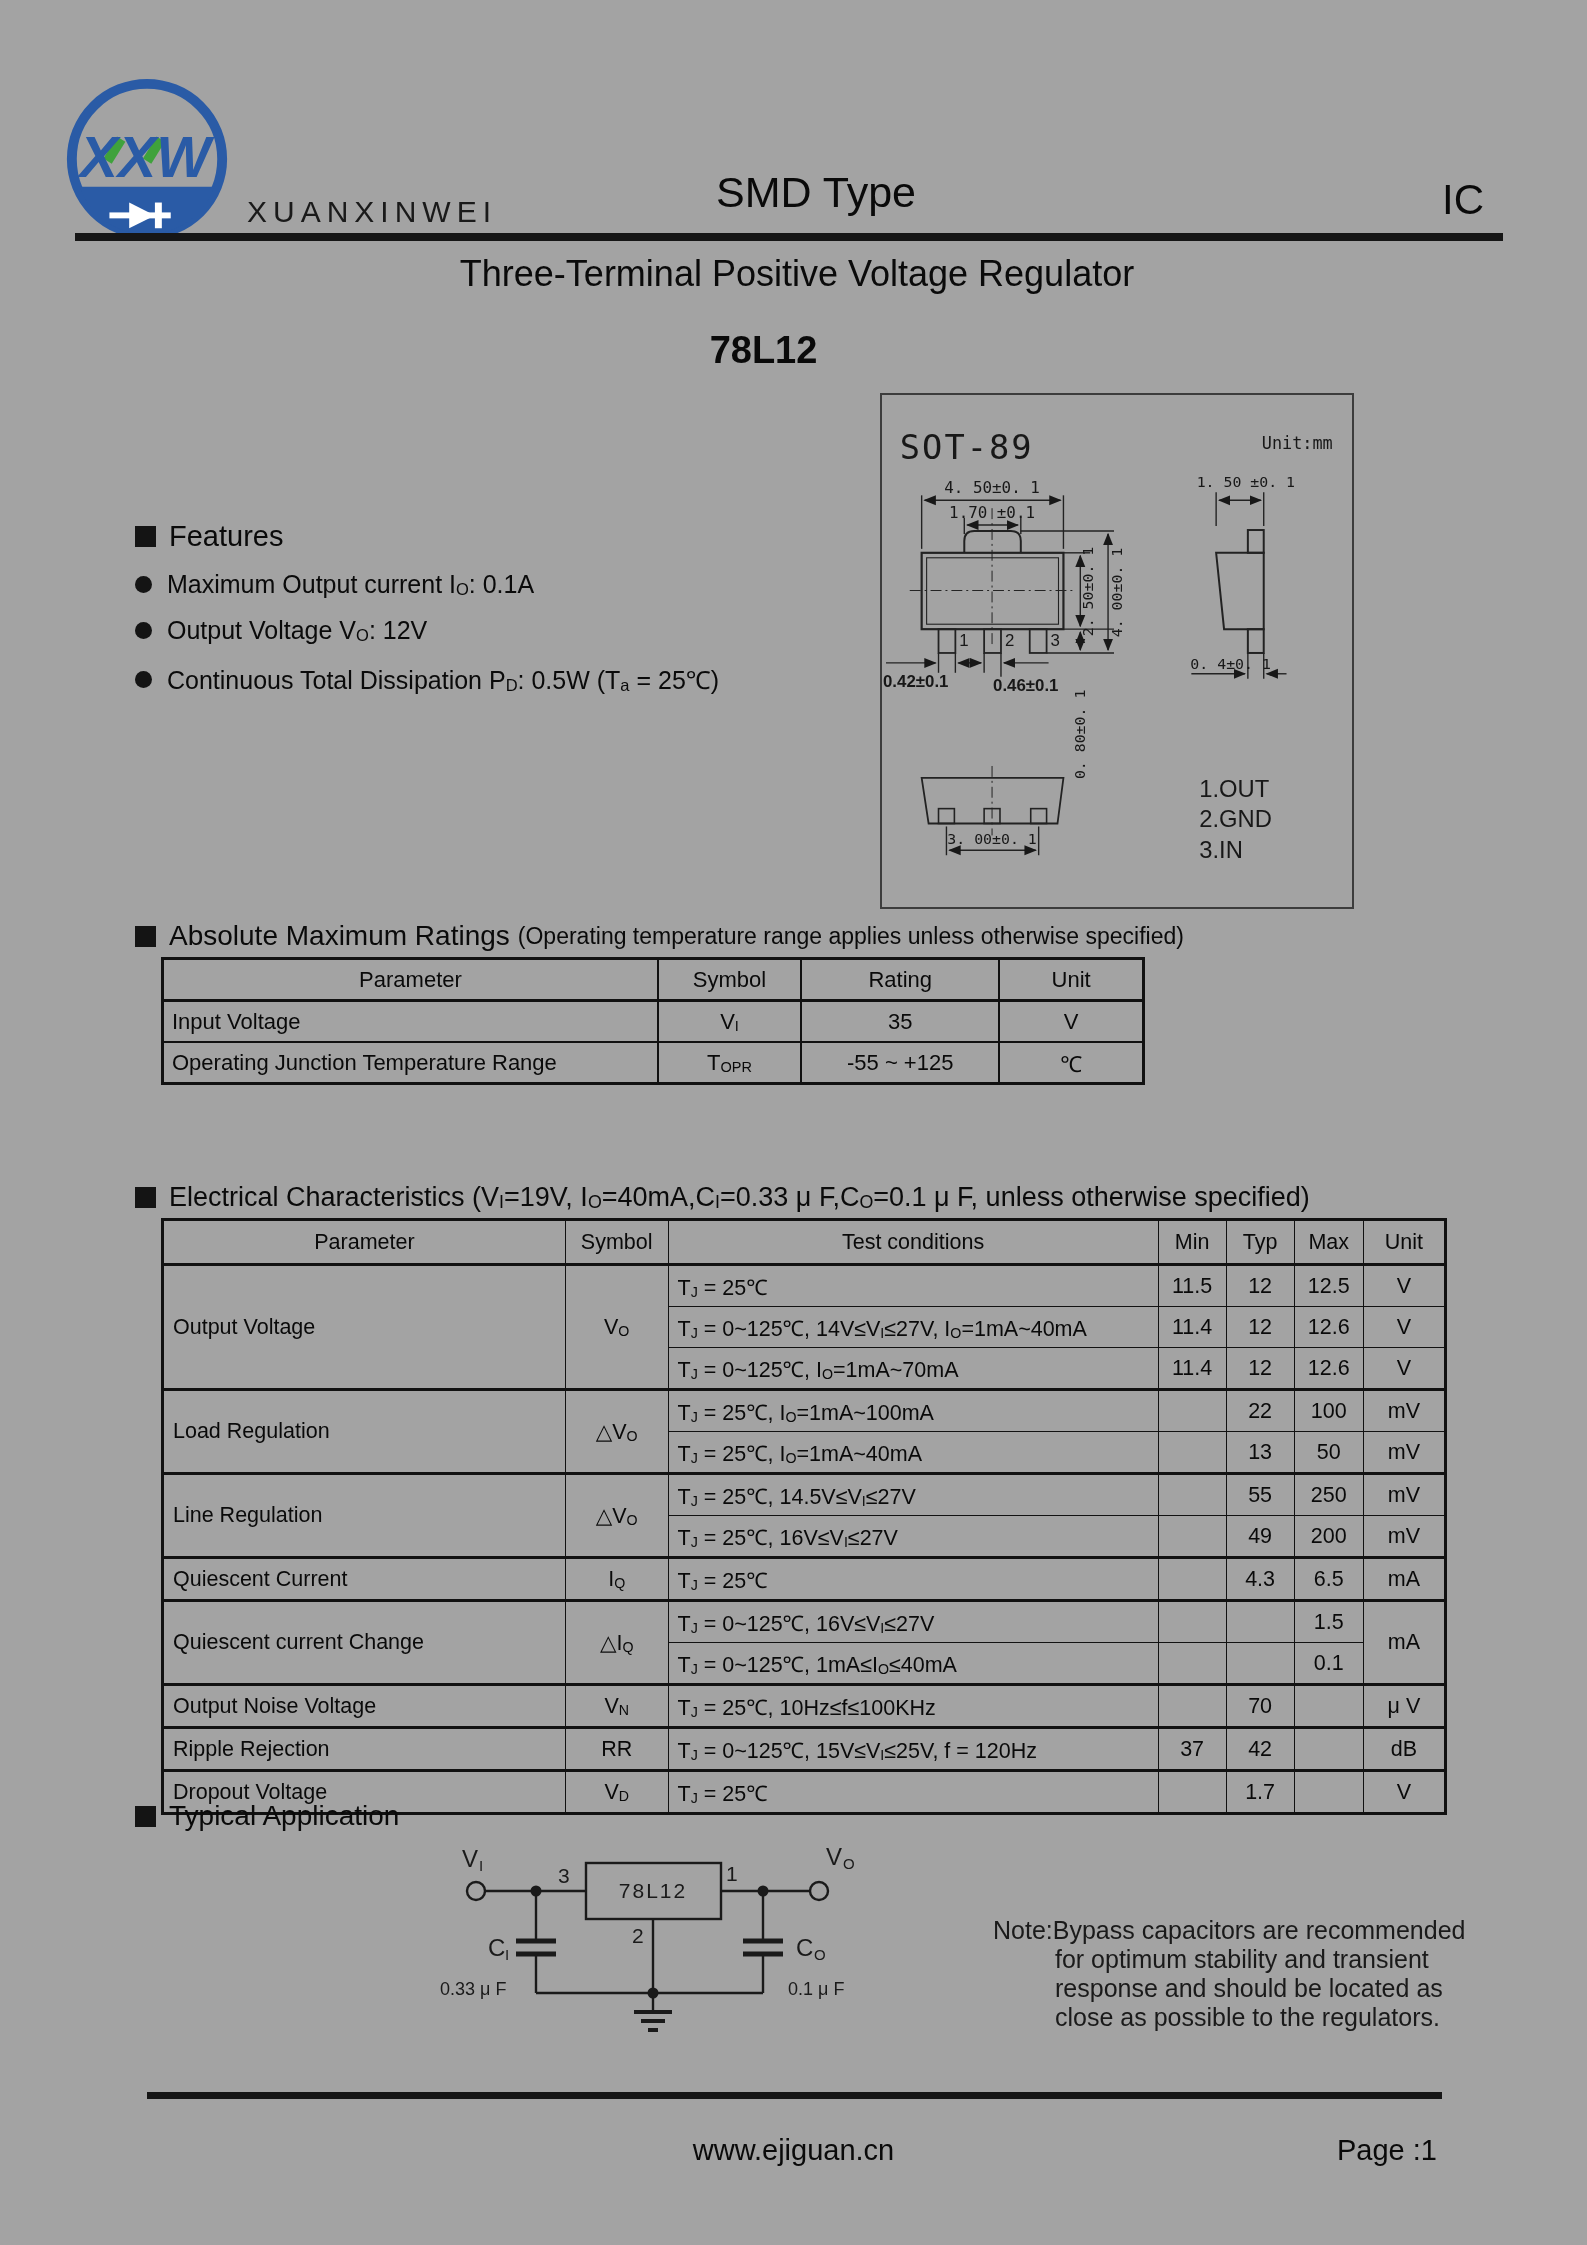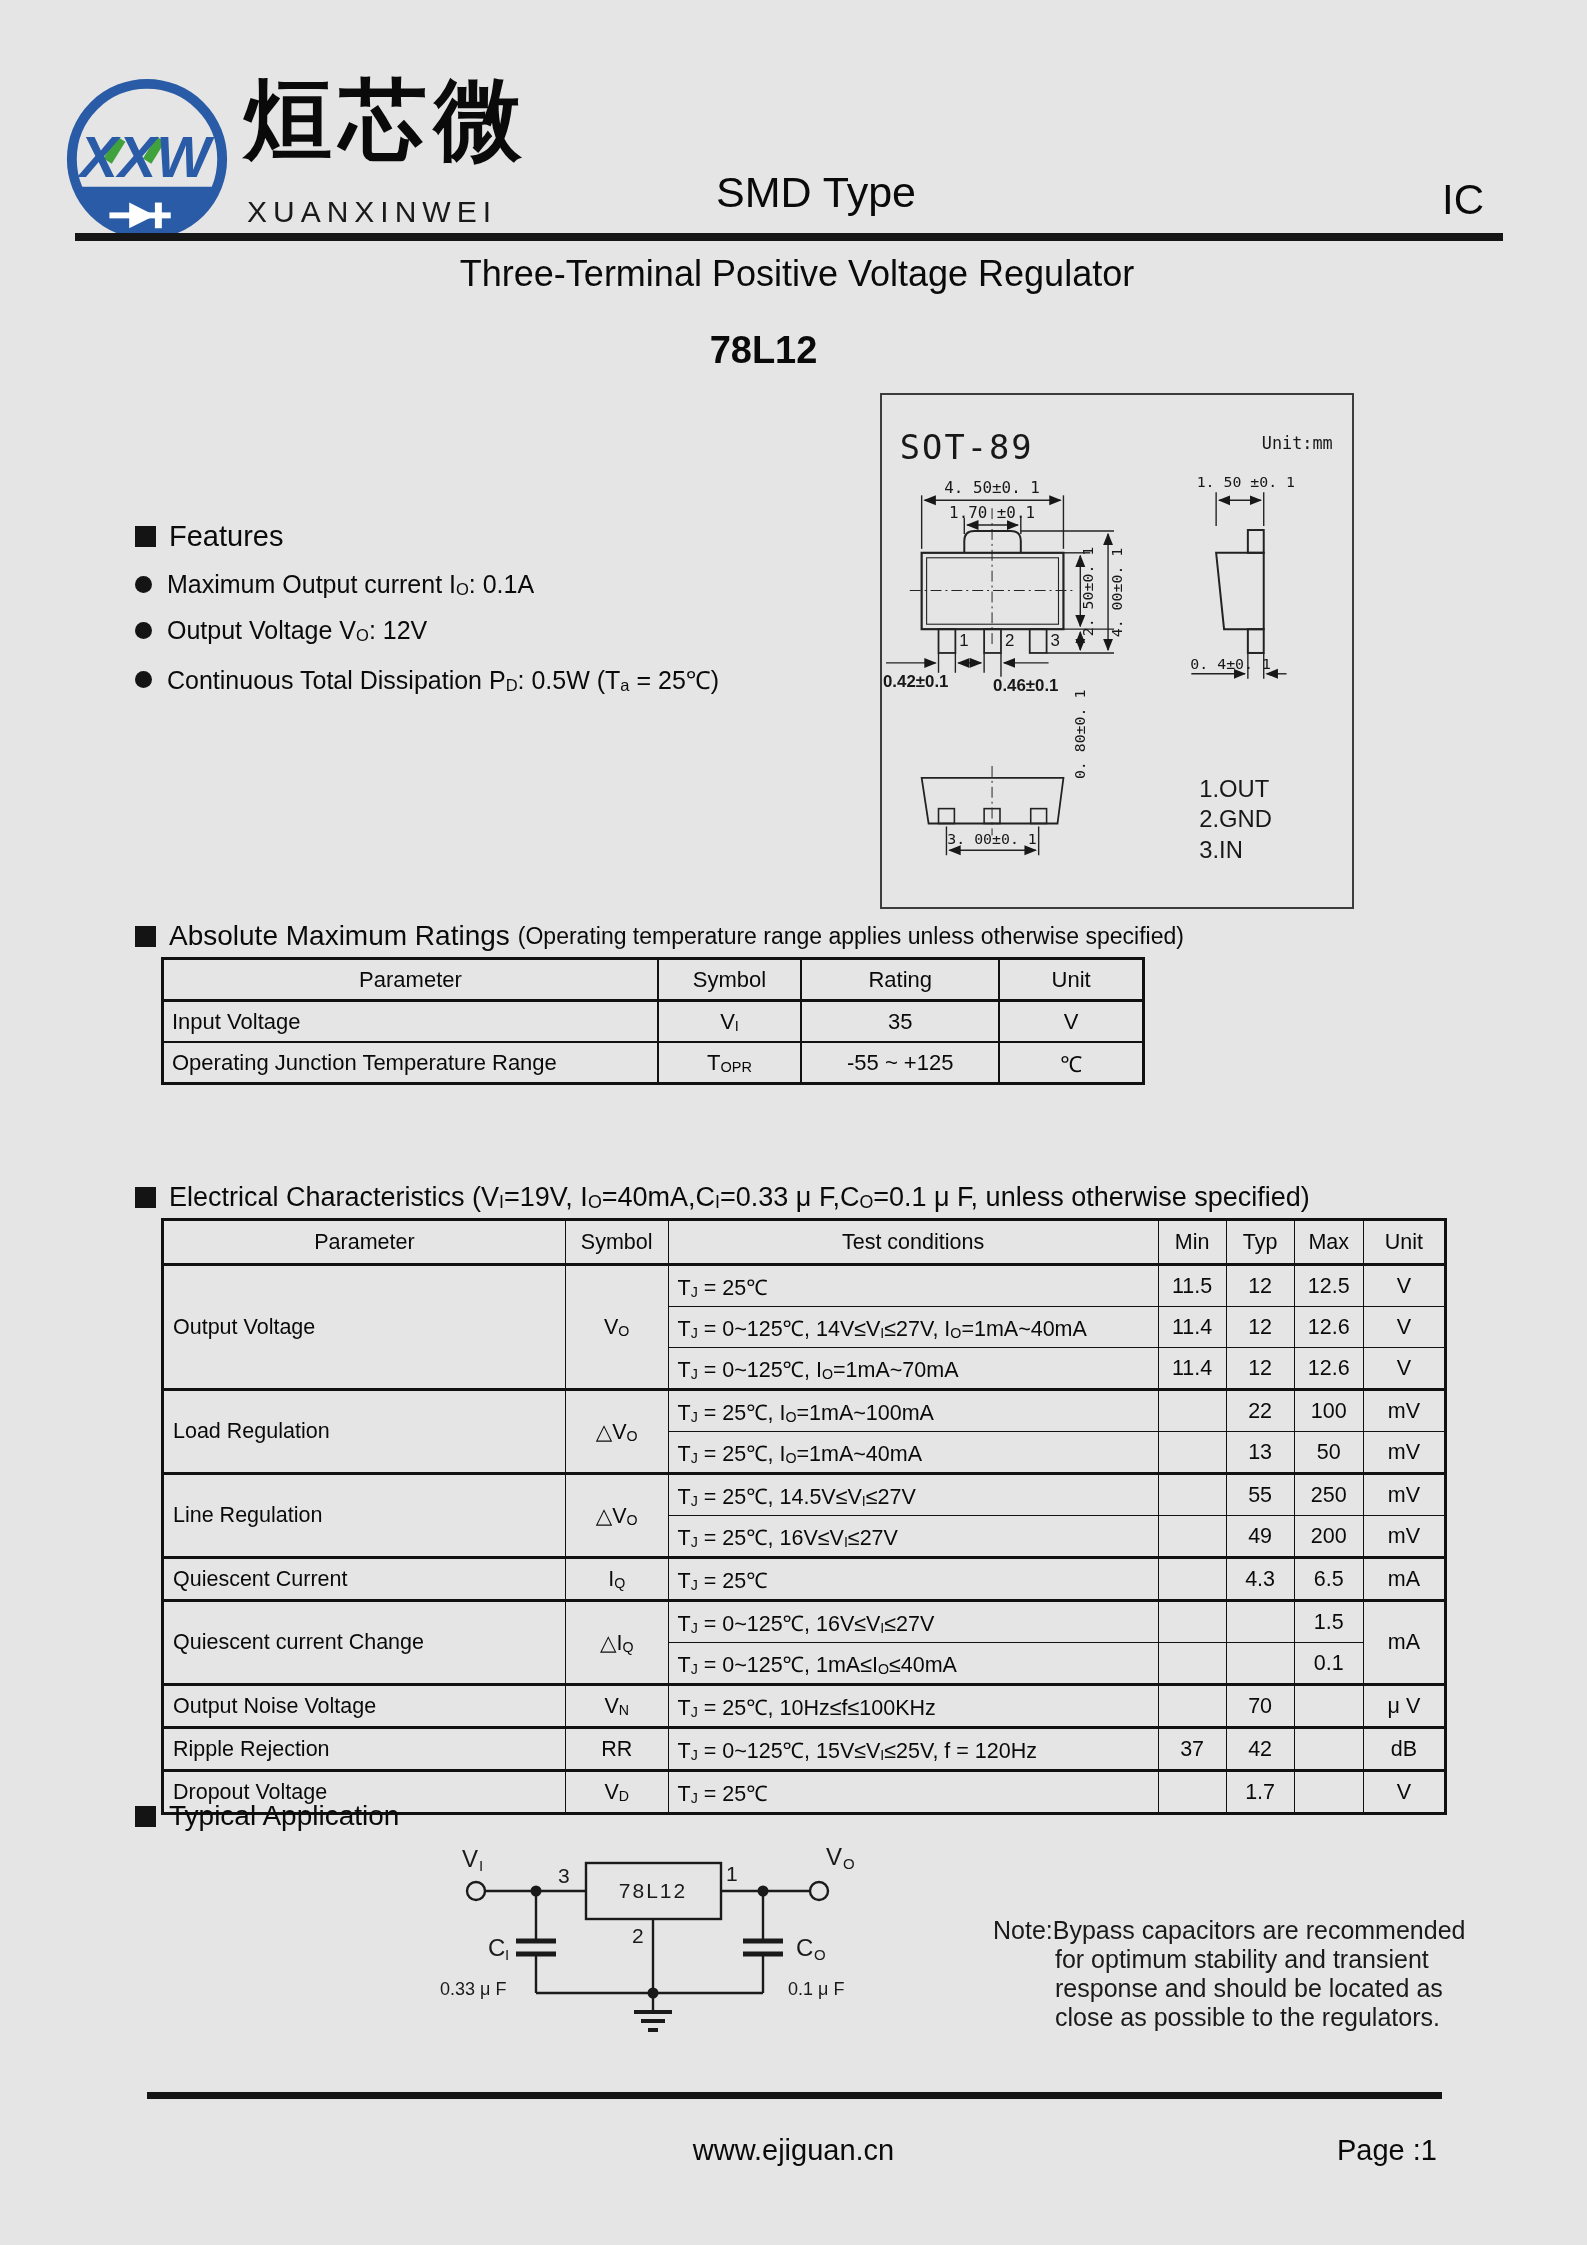--- a/index.html
+++ b/index.html
@@ -1,18 +1,18 @@
 <!DOCTYPE html>
 <html><head>
 <meta charset="utf-8">
 <style>
   html,body { margin:0; padding:0; background:#888; }
   .page {
     position:relative; width:1587px; height:2245px; margin:0 auto;
-    background:#e5e5e5; color:#111;
+    background:#a3a3a3; color:#111;
     font-family:"Liberation Sans", sans-serif;
     overflow:hidden;
   }
   sub { font-size:0.66em; vertical-align:-0.12em; letter-spacing:0; }
 
   
   .logo-svg { position:absolute; left:58px; top:72px; width:178px; height:178px; }
   .logo-cn { position:absolute; left:244px; top:76px; font-size:88px; font-weight:bold; letter-spacing:7px; line-height:1; color:#0a0a0a; }
   .logo-en { position:absolute; left:247px; top:195px; font-size:30px; letter-spacing:6px; color:#1a1a1a; }
   .doc-type { position:absolute; left:0; right:0; top:168px; text-align:center; font-size:43px; color:#0a0a0a;margin-left:45px; }
@@ -78,21 +78,20 @@
 
     <rect x="52" y="66" width="10" height="26" fill="#3fa23c" transform="rotate(32 57 79)"></rect>
     <rect x="92" y="66" width="10" height="26" fill="#3fa23c" transform="rotate(32 97 79)"></rect>
 
     <text x="88" y="106" text-anchor="middle" font-family="Liberation Sans, sans-serif" font-size="58" font-weight="bold" font-style="italic" fill="#2a5ba6">XXW</text>
 
     <rect x="52" y="142" width="62" height="6" fill="#ffffff"></rect>
     <path d="M 72 132 L 98 145 L 72 158 Z" fill="#ffffff"></path>
     <rect x="98" y="132" width="7" height="26" fill="#ffffff"></rect>
   </svg>
-  <div class="logo-cn">烜芯微</div>
   <div class="logo-en">XUANXINWEI</div>
   <div class="doc-type">SMD Type</div>
   <div class="category">IC</div>
   <div class="rule-top"></div>
 
   <div class="main-title">Three-Terminal Positive Voltage Regulator</div>
   <div class="part-no">78L12</div>
 
   <div class="pkg-box">
     <svg class="pkg-svg" viewBox="0 0 470 508" width="466" height="508">

